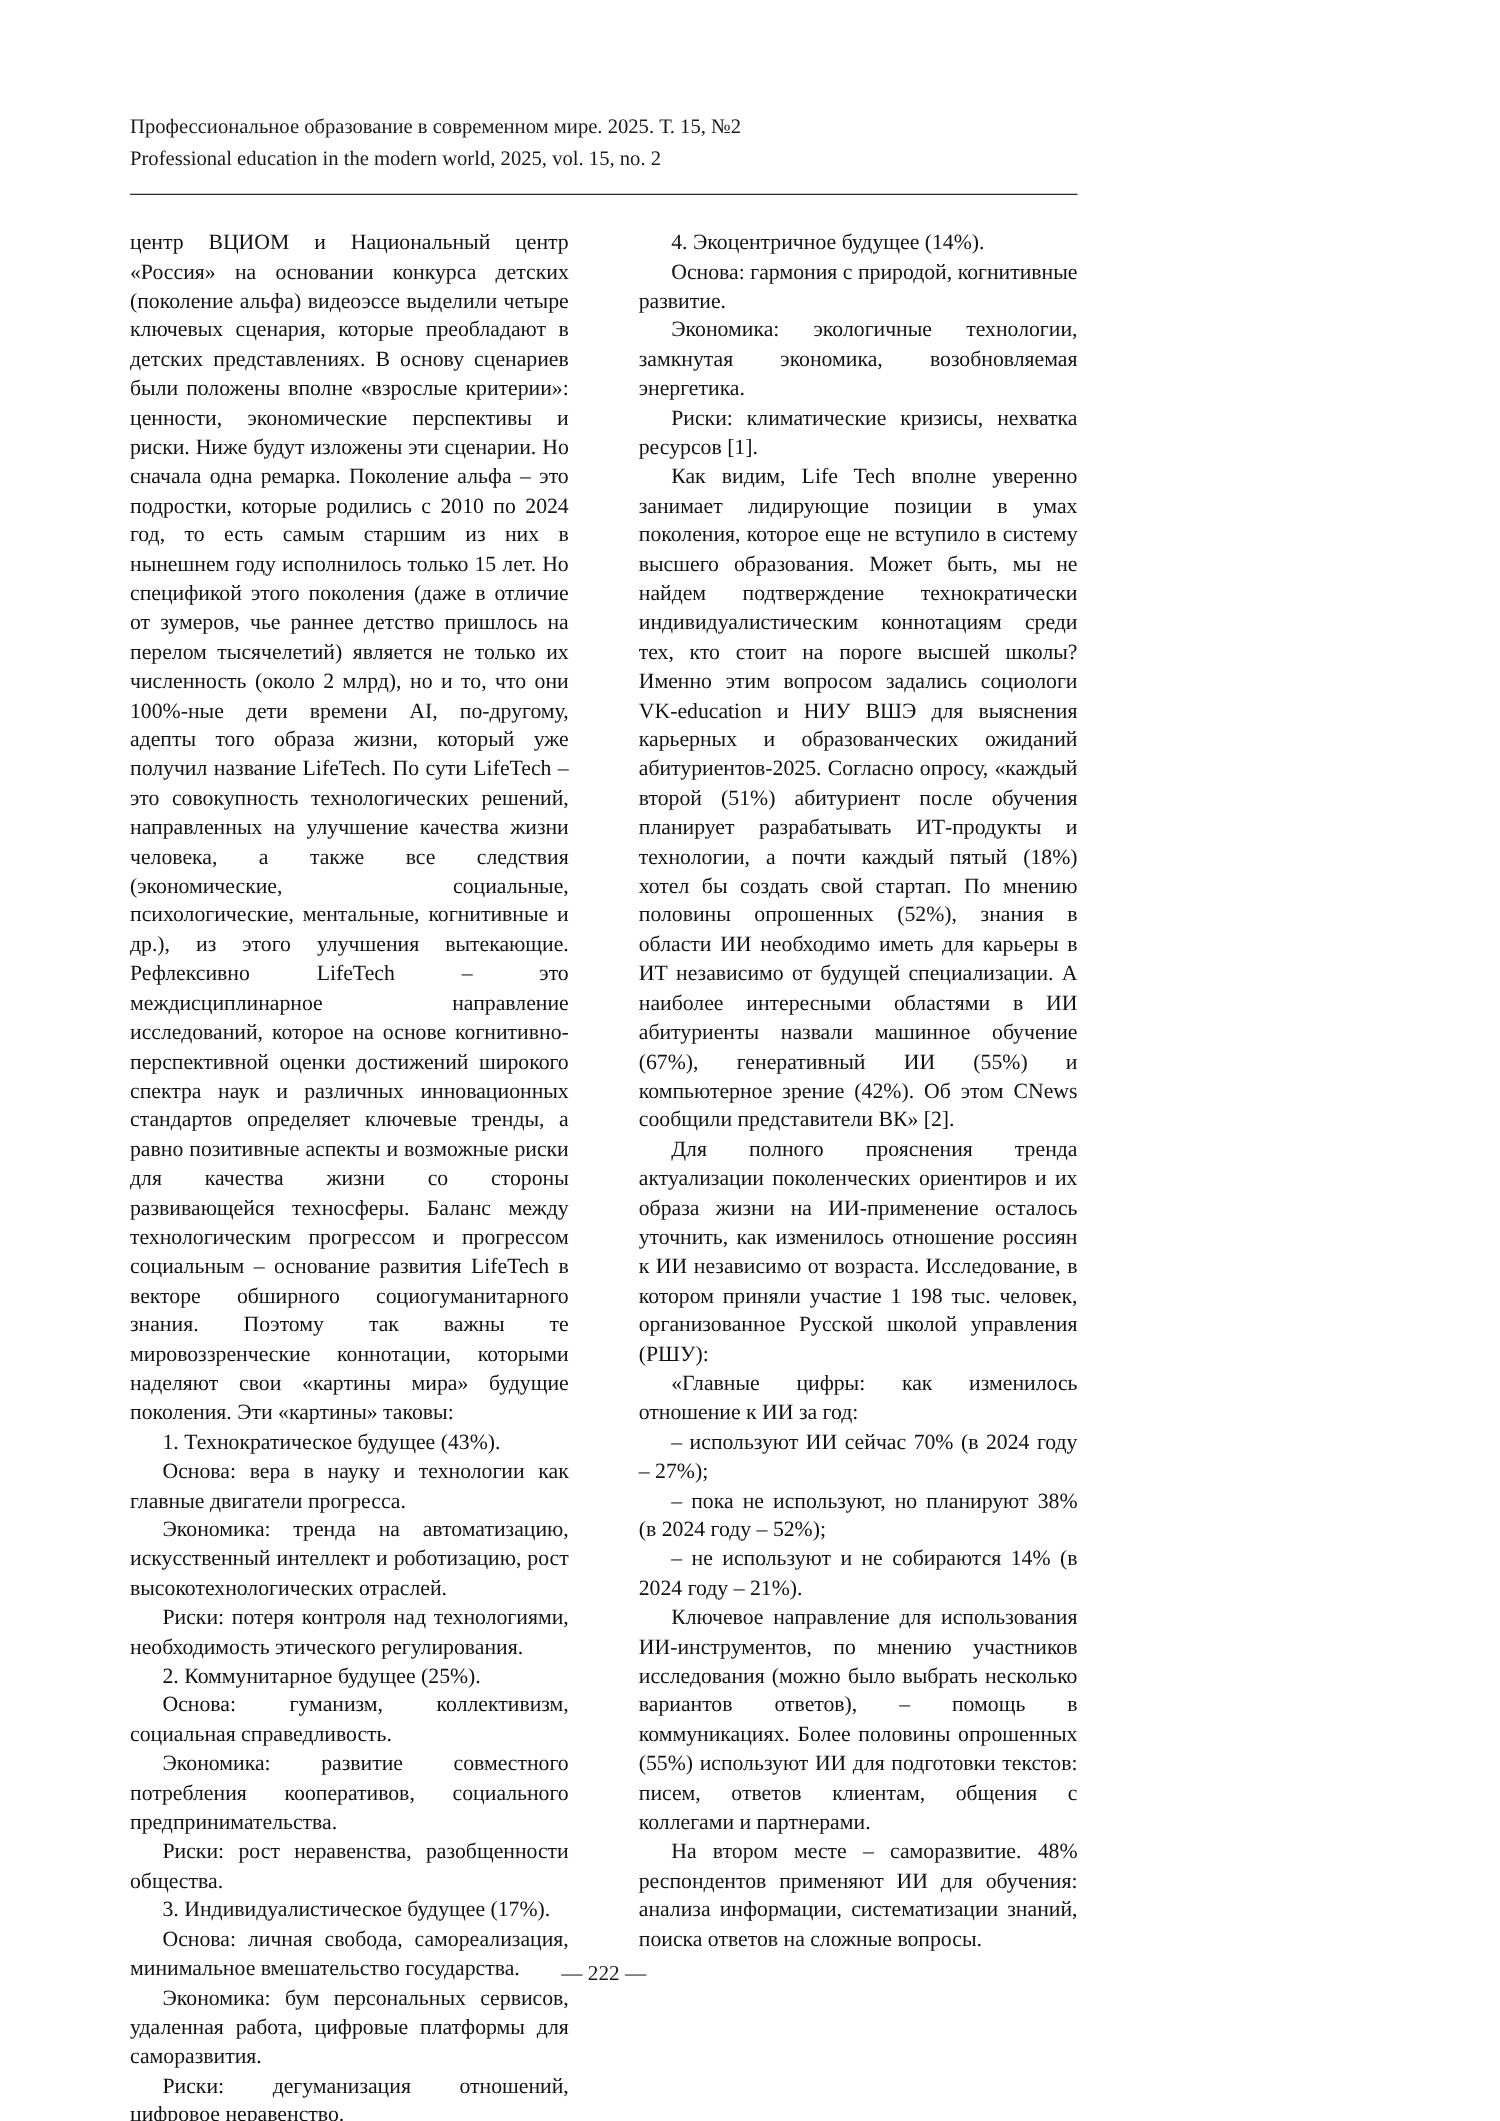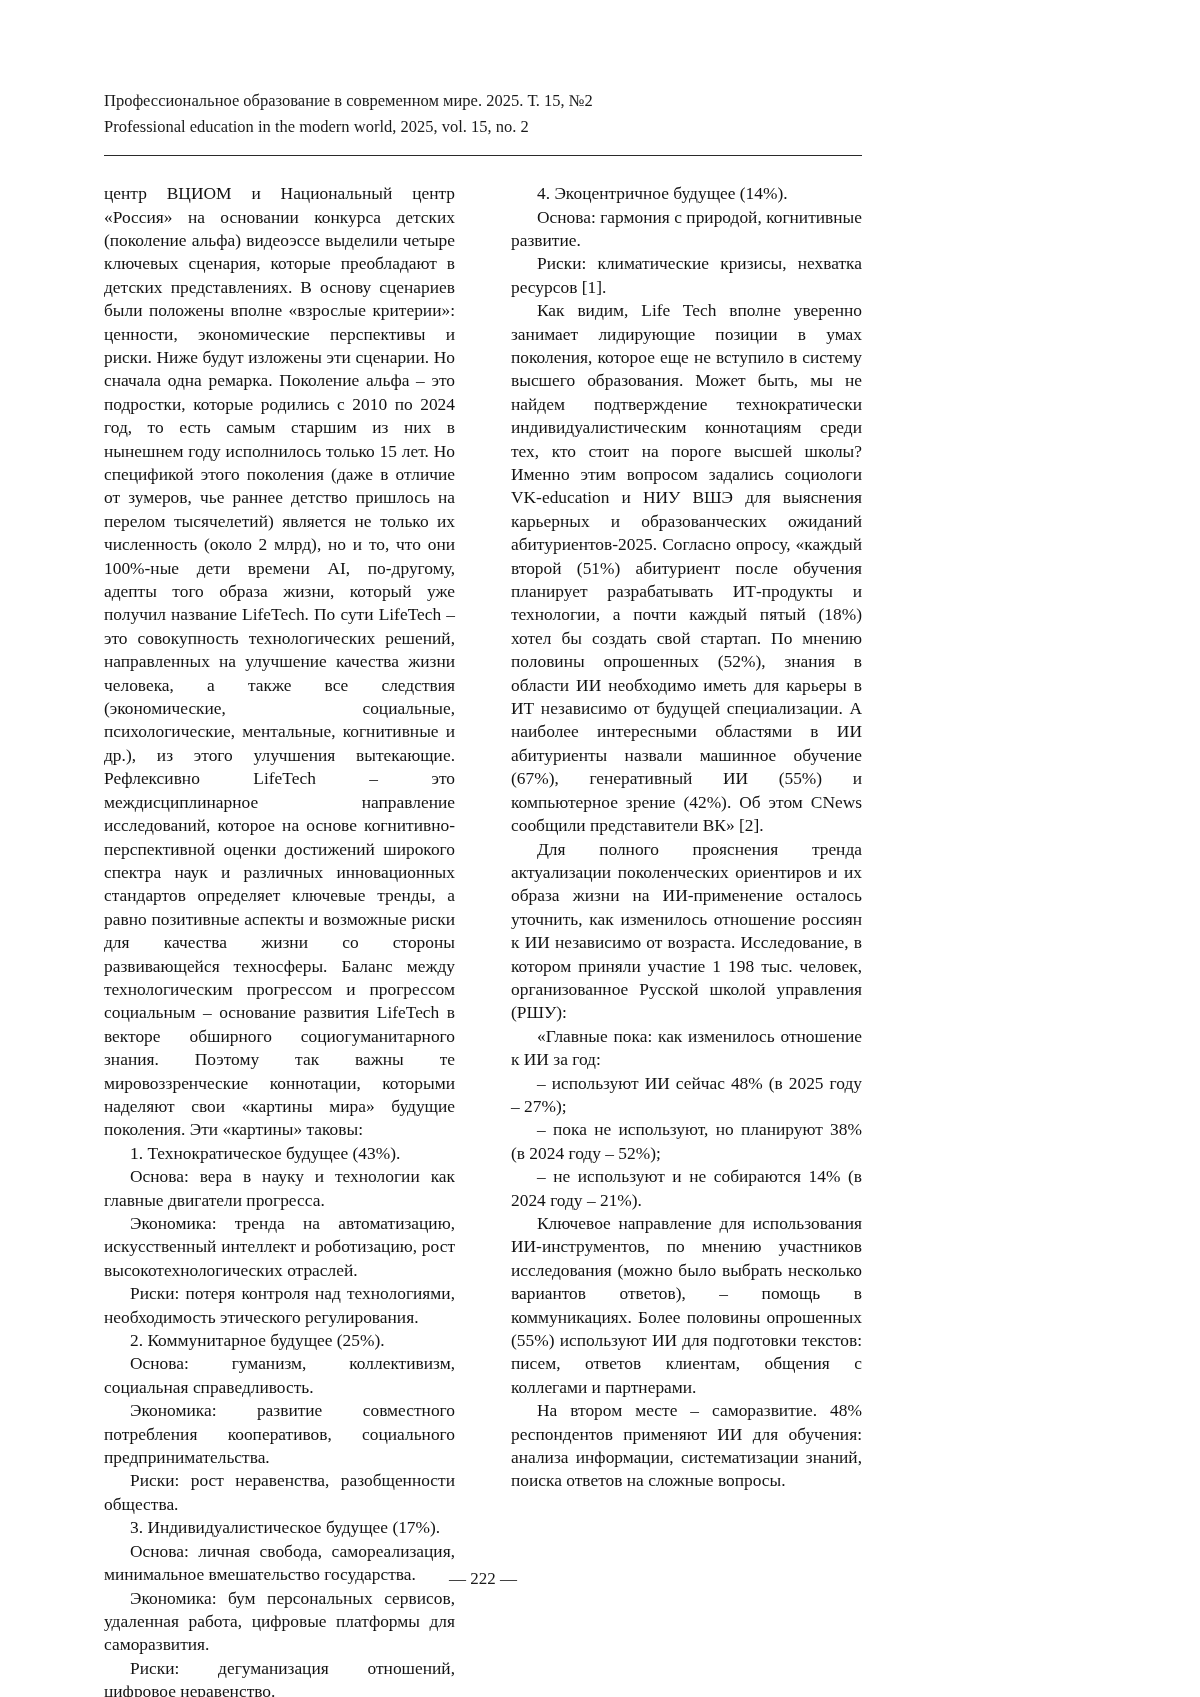--- a/index.html
+++ b/index.html
@@ -94,25 +94,26 @@
       <p class="ind">Риски: рост неравенства, разобщенности общества.</p>
       <p class="ind">3. Индивидуалистическое будущее (17%).</p>
       <p class="ind">Основа: личная свобода, самореализация, минимальное вмешательство государства.</p>
       <p class="ind">Экономика: бум персональных сервисов, удаленная работа, цифровые платформы для саморазвития.</p>
       <p class="ind">Риски: дегуманизация отношений, цифровое неравенство.</p>
     </div>
 
     <div class="col">
       <p class="ind">4. Экоцентричное будущее (14%).</p>
       <p class="ind">Основа: гармония с природой, когнитивные развитие.</p>
+      <p class="ind">Экономика: экологичные технологии, замкнутая экономика, возобновляемая энергетика.</p>
       <p class="ind">Риски: климатические кризисы, нехватка ресурсов [1].</p>
       <p class="ind">Как видим, Life Tech вполне уверенно занимает лидирующие позиции в умах поколения, которое еще не вступило в систему высшего образования. Может быть, мы не найдем подтверждение технократически индивидуалистическим коннотациям среди тех, кто стоит на пороге высшей школы? Именно этим вопросом задались социологи VK-education и НИУ ВШЭ для выяснения карьерных и образованческих ожиданий абитуриентов-2025. Согласно опросу, «каждый второй (51%) абитуриент после обучения планирует разрабатывать ИТ-продукты и технологии, а почти каждый пятый (18%) хотел бы создать свой стартап. По мнению половины опрошенных (52%), знания в области ИИ необходимо иметь для карьеры в ИТ независимо от будущей специализации. А наиболее интересными областями в ИИ абитуриенты назвали машинное обучение (67%), генеративный ИИ (55%) и компьютерное зрение (42%). Об этом CNews сообщили представители ВК» [2].</p>
       <p class="ind">Для полного прояснения тренда актуализации поколенческих ориентиров и их образа жизни на ИИ-применение осталось уточнить, как изменилось отношение россиян к ИИ независимо от возраста. Исследование, в котором приняли участие 1 198 тыс. человек, организованное Русской школой управления (РШУ):</p>
-      <p class="ind">«Главные пока: как изменилось отношение к ИИ за год:</p>
-      <p class="ind">– используют ИИ сейчас 48% (в 2025 году – 27%);</p>
+      <p class="ind">«Главные цифры: как изменилось отношение к ИИ за год:</p>
+      <p class="ind">– используют ИИ сейчас 70% (в 2024 году – 27%);</p>
       <p class="ind">– пока не используют, но планируют 38% (в 2024 году – 52%);</p>
       <p class="ind">– не используют и не собираются 14% (в 2024 году – 21%).</p>
       <p class="ind">Ключевое направление для использования ИИ-инструментов, по мнению участников исследования (можно было выбрать несколько вариантов ответов), – помощь в коммуникациях. Более половины опрошенных (55%) используют ИИ для подготовки текстов: писем, ответов клиентам, общения с коллегами и партнерами.</p>
       <p class="ind">На втором месте – саморазвитие. 48% респондентов применяют ИИ для обучения: анализа информации, систематизации знаний, поиска ответов на сложные вопросы.</p>
     </div>
 
   </div>
 
   <div class="folio">— 222 —</div>
 

